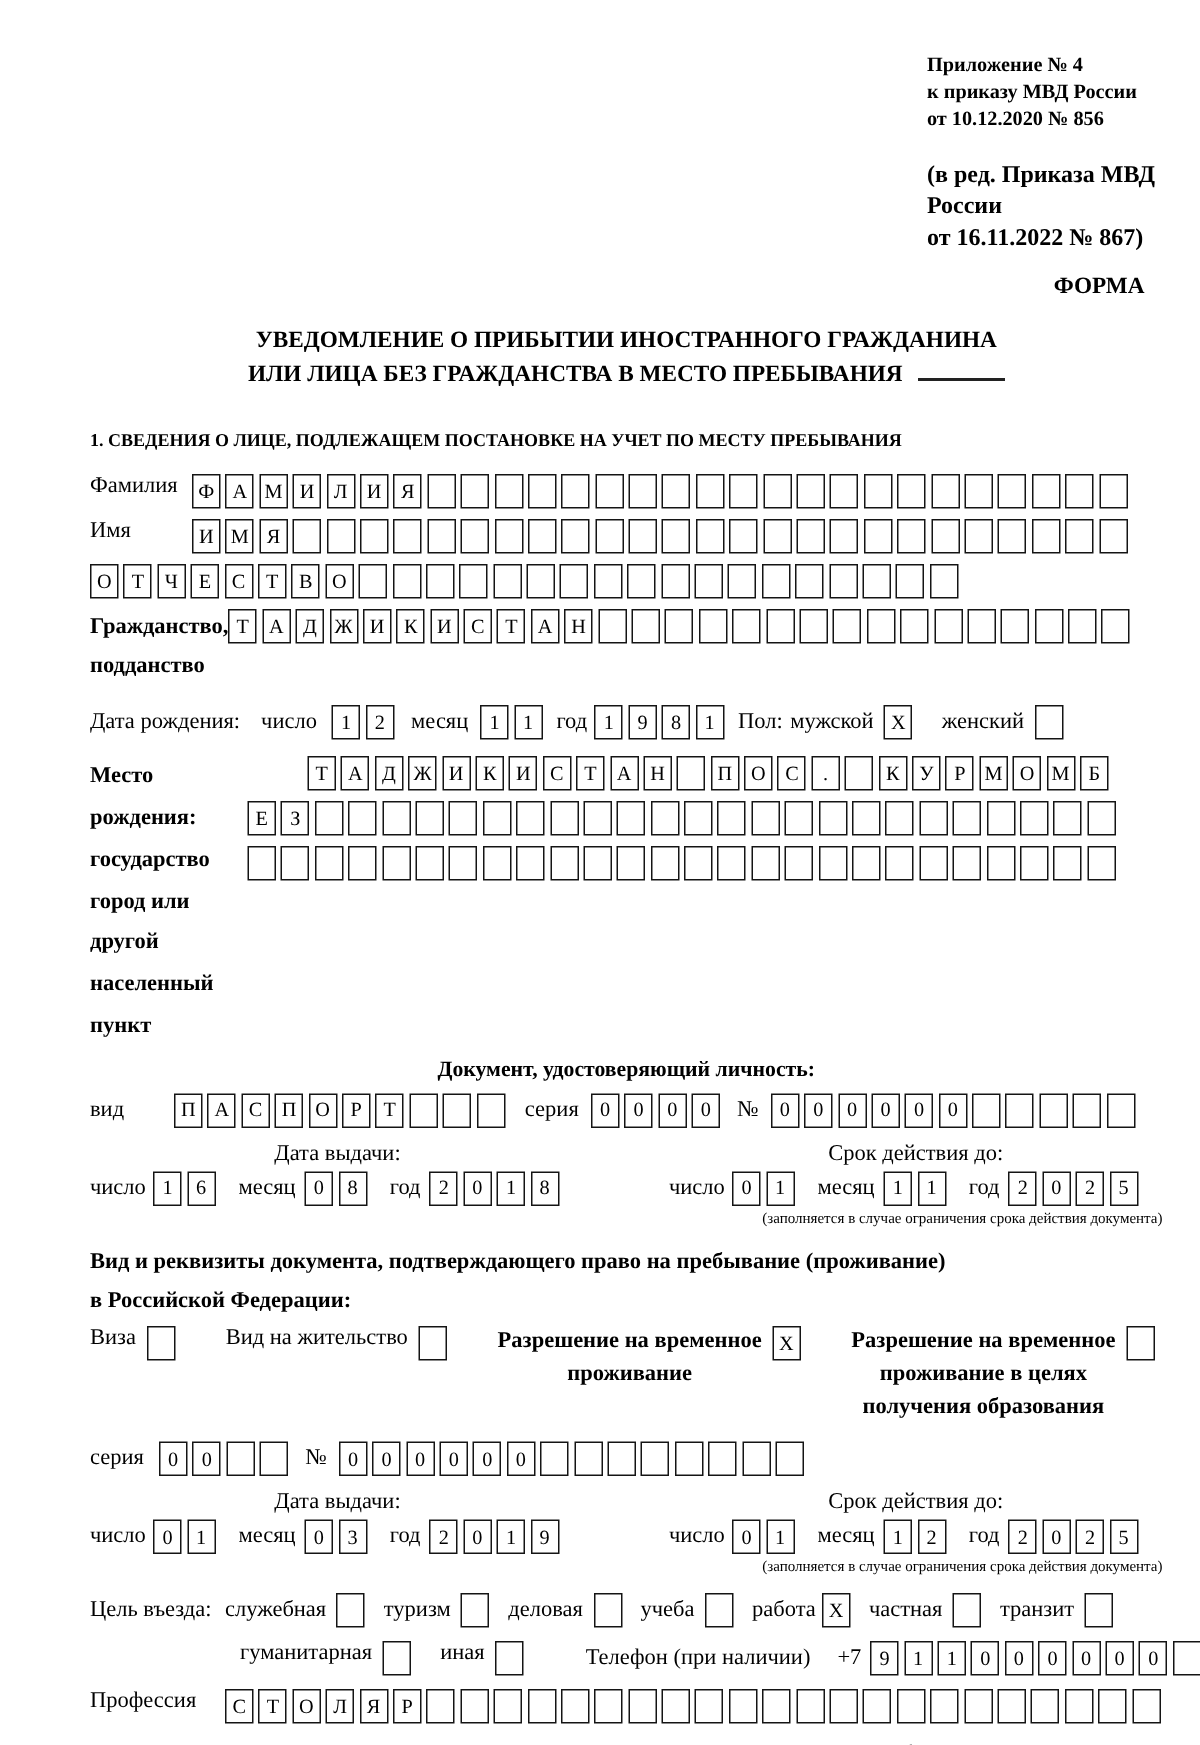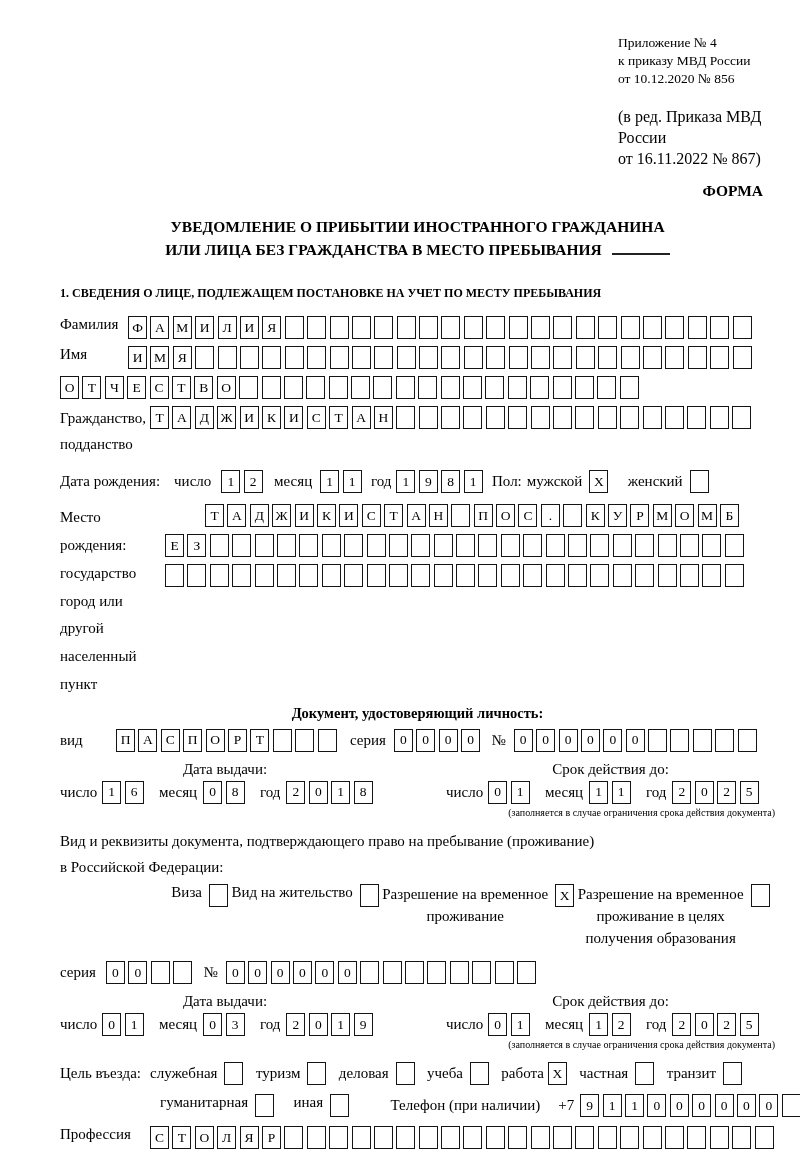--- a/index.html
+++ b/index.html
@@ -1,19 +1,19 @@
 <!DOCTYPE html>
 <html><head>
 <meta charset="utf-8">
 <style>
   html,body{margin:0;padding:0;background:#fff;}
   body{width:800px;height:1163px;overflow:hidden;color:#000;
        font-family:"Liberation Serif","DejaVu Serif",serif;font-size:15px;}
   .page{box-sizing:border-box;width:800px;height:1163px;padding:34px 25px 0 60px;position:relative;}
-  .pre{white-space:pre-line;}
+  .pre{white-space:pre-line;font-weight:bold;}
   .hdr-right{margin-left:558px;font-size:13.5px;line-height:1.32;}
   .revision{font-size:16px;margin-top:20px;line-height:1.3;}
   .forma{text-align:right;padding-right:12px;font-weight:bold;font-size:15.5px;margin-top:12px;}
   .title{margin-top:15px;text-align:center;font-weight:bold;font-size:15.5px;line-height:1.5;}
   .blank{display:inline-block;width:58px;height:13px;border-bottom:2.5px solid #222;margin-left:10px;}
   .sec1{margin-top:25px;font-weight:bold;font-size:12px;}
   .row{display:flex;align-items:flex-start;margin-top:7px;}
   .lbl{flex:0 0 auto;}
   .cells{display:flex;flex-wrap:nowrap;}
   .cell{box-sizing:border-box;flex:0 0 19px;width:19px;height:23px;border:1.8px solid #141414;
@@ -29,21 +29,21 @@
   .gap-s{margin-left:8px;margin-right:8px;}
   .dpair{display:flex;margin-top:9px;}
   .dcol{flex:0 0 330px;}
   .dcol.right{flex:1 1 auto;margin-left:56px;}
   .dhead{text-align:center;font-size:15px;margin-bottom:3px;}
   .drow{display:flex;align-items:center;}
   .drow .lbl{margin-right:5px;}
   .drow .mid{margin-left:12px;margin-right:6px;}
   .note{font-size:10px;text-align:right;margin-top:3px;}
   .intro{margin-top:10px;line-height:1.75;}
-  .opt-row{margin-top:4px;justify-content:flex-end;align-items:flex-start;padding-right:2px;}
+  .opt-row{margin-top:4px;justify-content:space-between;align-items:flex-start;padding-right:2px;}
   .opt{display:flex;align-items:flex-start;}
   .opt .pre{text-align:center;line-height:1.45;}
   .purpose-row{margin-top:12px;align-items:center;flex-wrap:nowrap;}
   .purpose-row .opt{align-items:center;margin-left:9px;}
   .purpose-row .opt:first-of-type{margin-left:6px;}
   .purpose2{margin-top:9px;align-items:center;}
   .purpose2 .indent{margin-left:100px;}
   .phone-lbl{margin-left:38px;margin-right:18px;}
 </style>
 </head>

